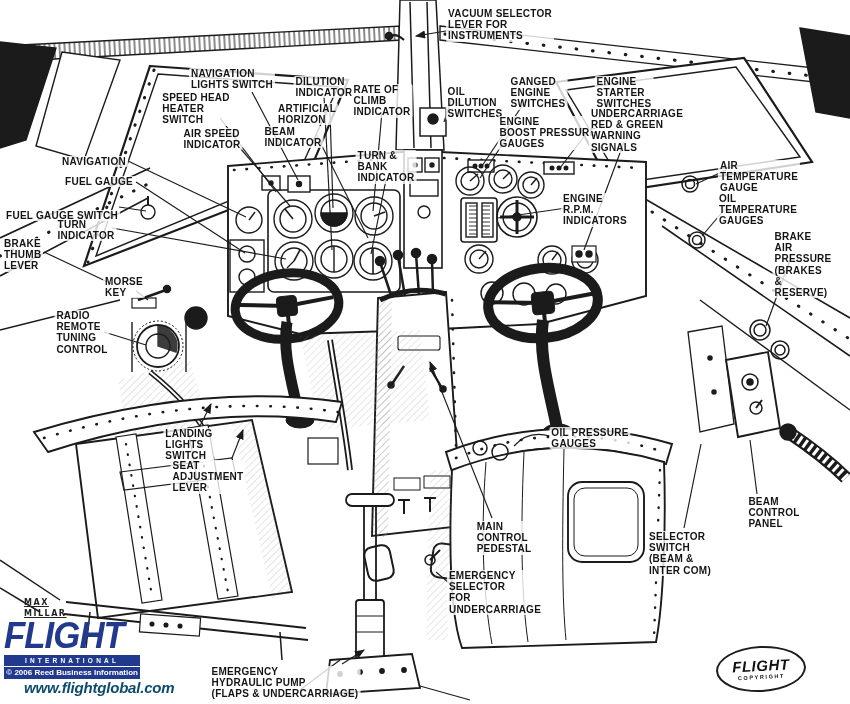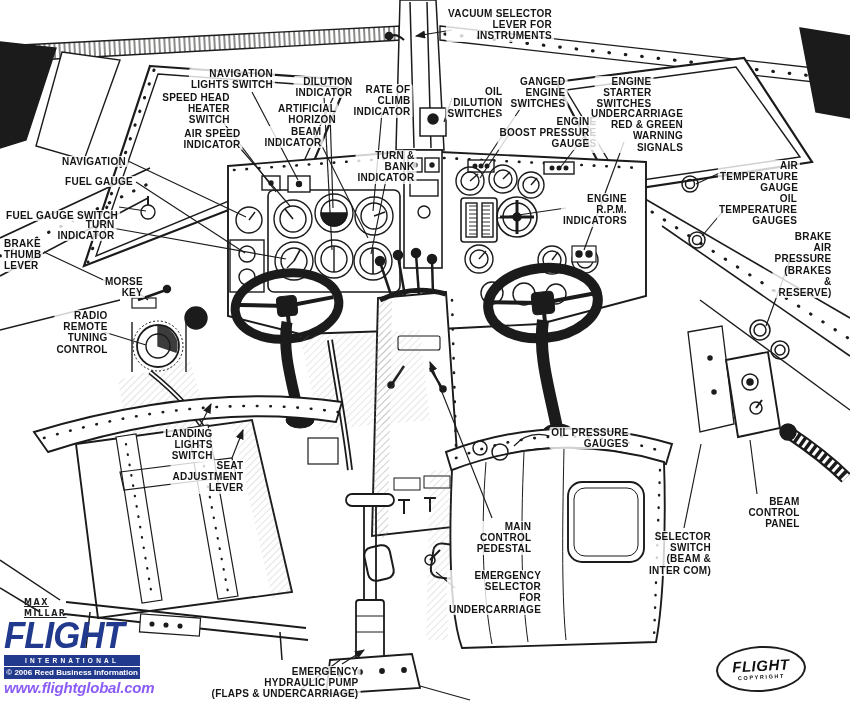--- a/index.html
+++ b/index.html
@@ -1,33 +1,33 @@
 <!DOCTYPE html>
 <html><head>
 <meta charset="utf-8">
 <style>
   html,body{margin:0;padding:0;background:#e9e9e7;}
   .stage{position:relative;width:850px;height:704px;background:#ffffff;overflow:hidden;
          font-family:"Liberation Sans",sans-serif;}
   .stage svg{position:absolute;left:0;top:0;z-index:1;}
   .cl{position:absolute;z-index:3;transform:translateX(-50%);white-space:pre-line;
       font:700 10px/1.12 "Liberation Sans",sans-serif;letter-spacing:.25px;color:#141414;
-      text-align:right;background:rgba(255,255,255,.80);padding:0 2px;border-radius:2px;}
+      text-align:left;background:rgba(255,255,255,.80);padding:0 2px;border-radius:2px;}
   .cl.align-left{transform:none;text-align:left;}
   .sig{position:absolute;left:24px;top:598px;z-index:4;white-space:pre-line;text-align:left;
        font:700 8px/1.35 "DejaVu Sans",sans-serif;letter-spacing:1.5px;color:#222;
        text-decoration:underline;}
   .brand{position:absolute;left:4px;top:620px;width:136px;z-index:4;}
   .brand-word{color:#213a8e;font:italic 800 37px/0.88 "Liberation Sans",sans-serif;
               letter-spacing:-1px;transform:scaleX(.94);transform-origin:left;}
   .brand-bar{margin-top:2px;background:#213a8e;color:#fff;text-align:center;
              font:700 6.5px/1 "Liberation Sans",sans-serif;letter-spacing:3.2px;padding:3px 2px 2px;}
   .brand-copy{margin-top:1px;background:#213a8e;color:#fff;text-align:right;
               font:700 8px/1 "Liberation Sans",sans-serif;padding:2px 2px;}
-  .brand-site{color:#8b5cf6;font:italic 700 15px/1.2 "Liberation Sans",sans-serif;letter-spacing:-.2px;}
+  .brand-site{color:#0c4a6e;font:italic 700 15px/1.2 "Liberation Sans",sans-serif;letter-spacing:-.2px;margin-left:20px;}
   .stamp{position:absolute;left:716px;top:646px;width:86px;height:42px;border:2.5px solid #1d1d1d;
          border-radius:50%;transform:rotate(-3deg);display:flex;flex-direction:column;align-items:center;
          justify-content:center;background:rgba(255,255,255,.92);z-index:4;}
   .stamp-word{font:italic 800 15px/1 "Liberation Sans",sans-serif;color:#111;letter-spacing:.5px;}
   .stamp-sub{font:700 5.5px/1 "Liberation Sans",sans-serif;letter-spacing:1.6px;color:#111;margin-top:2px;}
 </style>
 </head>
 <body>
 
 <div class="stage">

